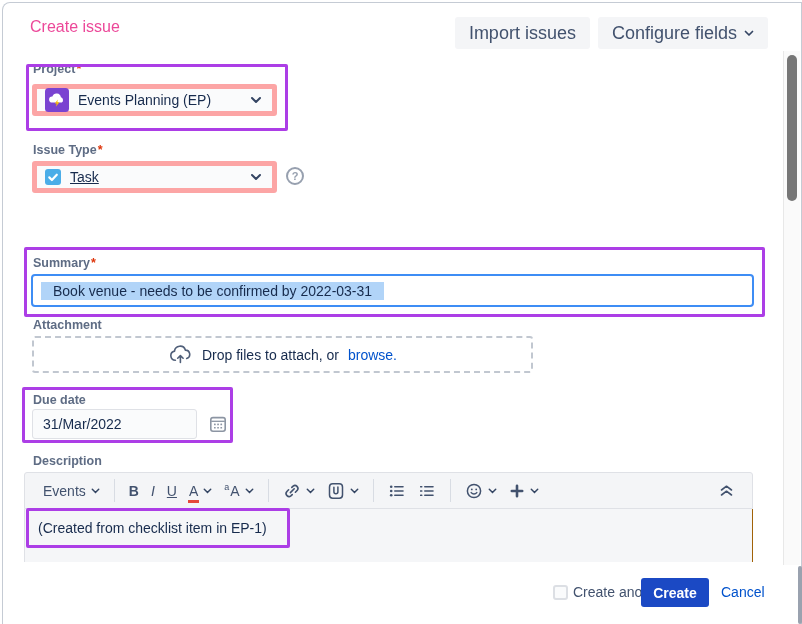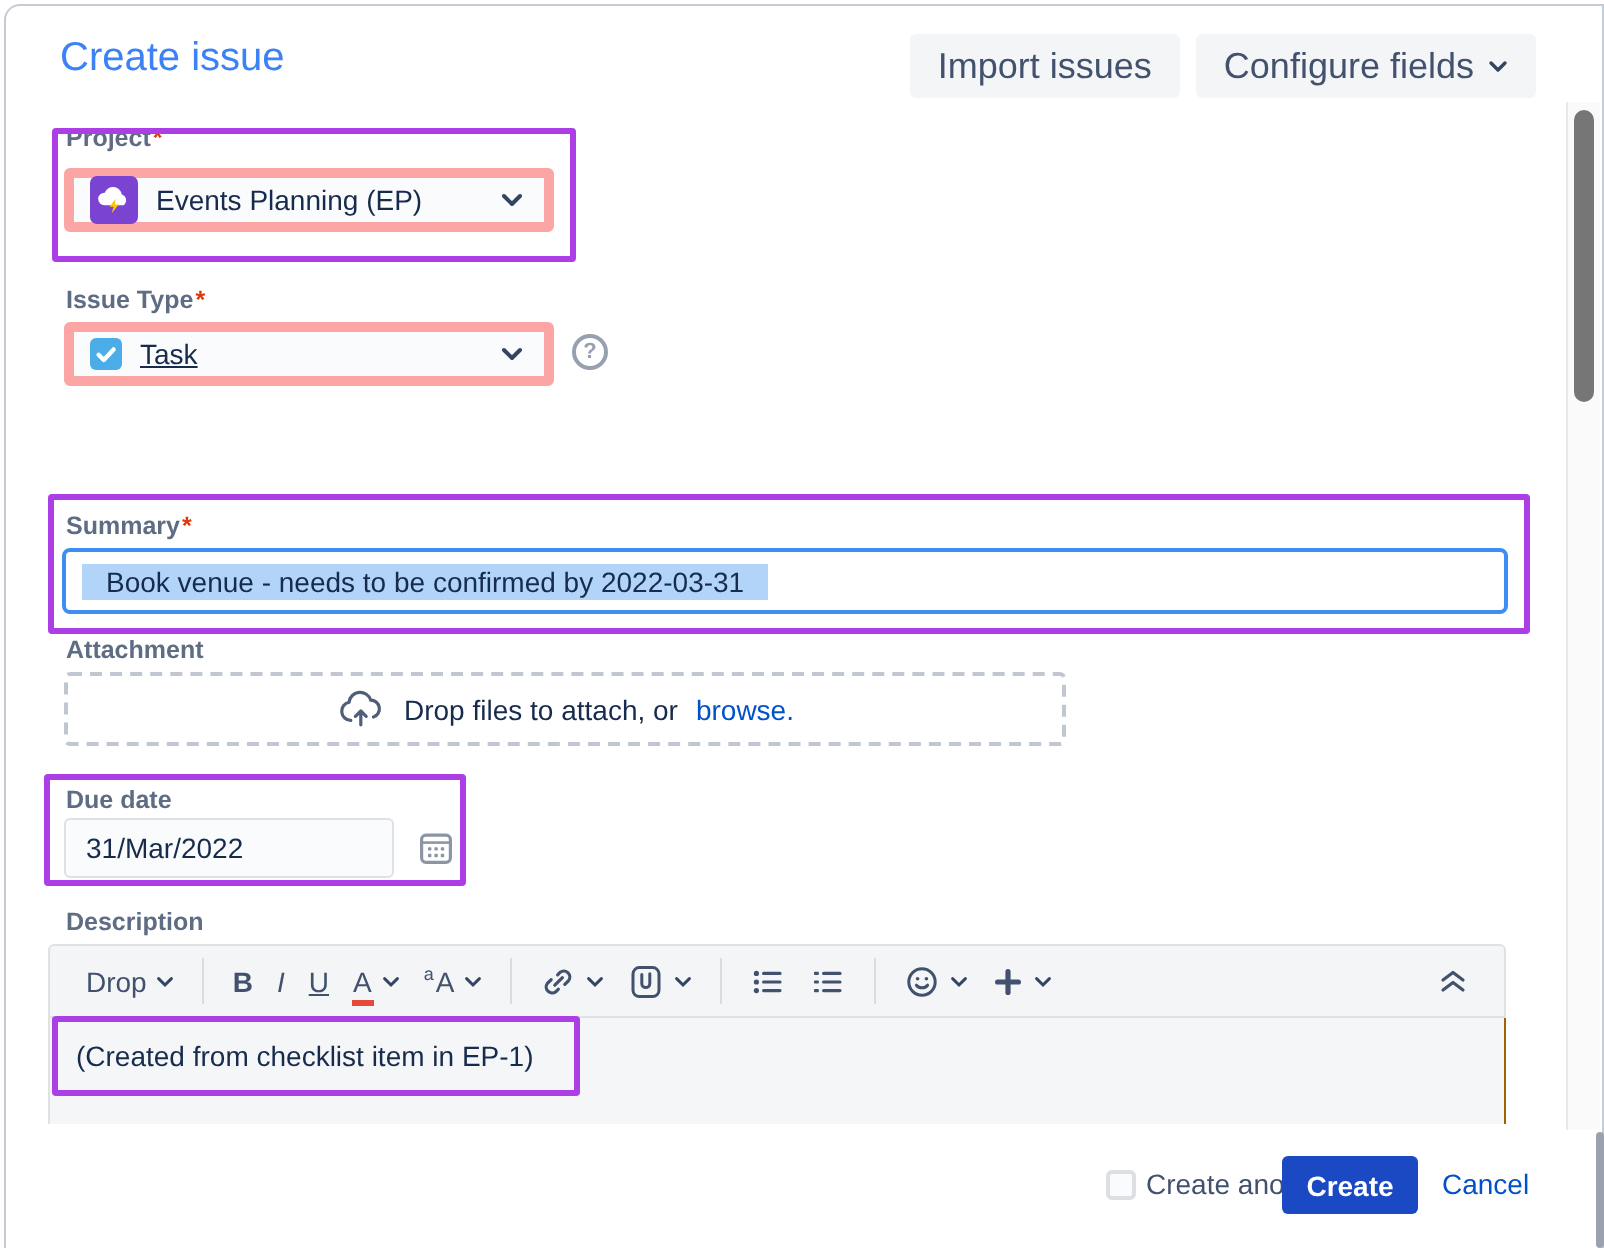--- a/index.html
+++ b/index.html
@@ -8,21 +8,21 @@
     --project-avatar-bg:#7A43D1; --bolt:#FFC400;
   }
   *{box-sizing:border-box;margin:0;padding:0;}
   html,body{width:802px;height:624px;overflow:hidden;background:#fff;
     font-family:"Liberation Sans",sans-serif;color:#172B4D;}
   .canvas{position:relative;width:802px;height:624px;background:#fff;}
   .frame{position:absolute;left:2px;top:2px;right:0;bottom:0;
     border:1px solid #C5CBD4;border-bottom:none;border-radius:8px 0 0 0;pointer-events:none;}
   .right-strip{position:absolute;right:0;top:566px;width:4px;height:58px;background:#9AA2AF;border-radius:2px;}
 
-  .title{position:absolute;left:30px;top:18px;font-size:20px;font-weight:500;color:#3b82f6;}
+  .title{position:absolute;left:30px;top:18px;font-size:16px;font-weight:500;color:#ec4899;}
 
   .header-actions{position:absolute;top:17px;right:34px;display:flex;gap:8px;}
   .btn-subtle{display:flex;align-items:center;gap:7px;height:32px;padding:0 14px;
     background:#F4F5F7;border:none;border-radius:3px;color:#42526E;font-size:18px;
     font-family:inherit;cursor:pointer;}
 
   .field-label{position:absolute;font-size:12.5px;font-weight:600;color:#5E6C84;}
   .req{color:#DE350B;margin-left:1px;}
 
   .select{position:absolute;display:flex;align-items:center;gap:9px;width:245px;height:32px;
@@ -194,21 +194,21 @@
           <rect x="9.2" y="12.9" width="1.7" height="1.7" rx=".4"></rect>
           <rect x="12.4" y="12.9" width="1.7" height="1.7" rx=".4"></rect>
       </g>
     </svg>
   </button>
 
   <div class="field-label" id="lbl-description">Description</div>
 
   <div class="toolbar">
     <button class="tb-btn">
-      <span>Drop</span>
+      <span>Events</span>
       <span class="chev">
           <svg width="9" height="6" viewBox="0 0 9 6">
             <path d="M1.3 1.3L4.5 4.5 7.7 1.3" fill="none" stroke="currentColor" stroke-width="1.5" stroke-linecap="round"></path>
           </svg>
         </span>
     </button>
     <div class="tb-sep"></div>
     <button class="tb-btn tb-b">B</button>
     <button class="tb-btn tb-i">I</button>
     <button class="tb-btn tb-u">U</button>

